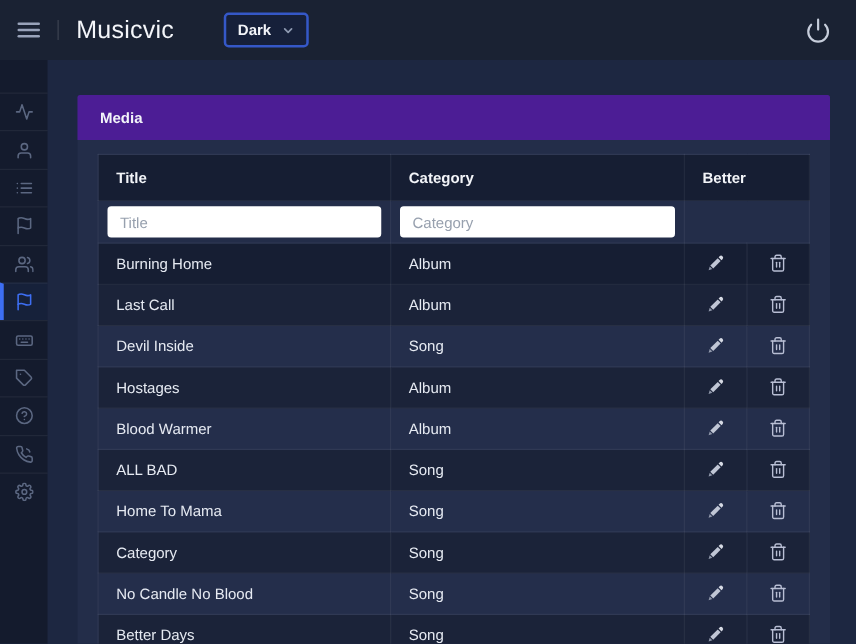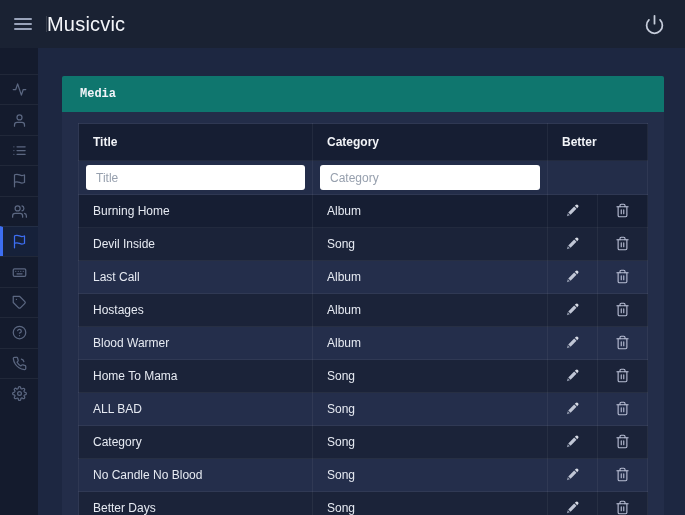--- a/index.html
+++ b/index.html
@@ -14,21 +14,21 @@
     height:48px; background:#1a2233; display:flex; align-items:center;
     position:relative; z-index:5;
   }
   .menu-btn {
     width:46px; height:48px; display:flex; align-items:center; justify-content:center;
     cursor:pointer; background:none; border:none;
   }
   .menu-btn .bars { display:flex; flex-direction:column; gap:3px; }
   .menu-btn .bars span { display:block; width:18px; height:2px; background:#99a3ba; border-radius:1px; }
   .header-divider { width:1px; height:16px; background:rgba(255,255,255,0.14); }
-  .brand { font-size:20px; font-weight:500; color:#f4f6fa; margin-left:0; letter-spacing:.2px; }
+  .brand { font-size:20px; font-weight:500; color:#f4f6fa; margin-left:14px; letter-spacing:.2px; }
   .theme-select {
     margin-left:40px; height:28px; min-width:62px; padding:0 9px;
     background:#16203a; border:2px solid #3558c8; border-radius:4px;
     display:flex; align-items:center; gap:8px; cursor:pointer;
   }
   .theme-select .theme-label { font-size:12px; font-weight:700; color:#f2f4f9; }
   .spacer { flex:1; }
   .power-btn {
     width:46px; height:48px; display:flex; align-items:center; justify-content:center;
     background:none; border:none; cursor:pointer; margin-right:8px; color:#c6cddb;
@@ -42,22 +42,22 @@
   }
   .nav-item svg { width:15px; height:15px; }
   .nav-item.active {
     color:#3d6ef2; border-left:3px solid #3d6ef2; background:rgba(61,110,242,0.07);
     padding-right:3px;
   }
   .main { flex:1; padding:28px 22px 0 24px; }
   
   .card { background:#232d49; border-radius:2px; }
   .card-header {
-    height:36px; background:#0f766e; display:flex; align-items:center;
-    padding-left:18px; border-radius:2px 2px 0 0;font-family:Liberation Mono, monospace;
+    height:36px; background:#4c1d95; display:flex; align-items:center;
+    padding-left:18px; border-radius:2px 2px 0 0;
   }
   .card-title { font-size:12px; font-weight:700; color:#f2f4f9; }
   .card-body { padding:11px 16px 16px 16px; }
   
   table { width:100%; border-collapse:collapse; table-layout:fixed; }
   th, td { border:1px solid rgba(255,255,255,0.055); }
   thead th {
     background:#161e33; text-align:left; font-size:12px; font-weight:700;
     color:#f2f4f8; padding:11px 14px;
   }
@@ -89,20 +89,28 @@
 <div class="header">
   <button class="menu-btn">
     <span class="bars">
         <span></span>
         <span></span>
         <span></span>
       </span>
   </button>
   <div class="header-divider"></div>
   <div class="brand">Musicvic</div>
+  <div class="theme-select">
+    <span class="theme-label">Dark</span>
+    <span style="display:inline-flex;color:#8d99b0;">
+      <svg width="11" height="11" viewBox="0 0 24 24" fill="none" stroke="currentColor" stroke-width="3" stroke-linecap="round" stroke-linejoin="round">
+          <polyline points="6 9 12 15 18 9"></polyline>
+        </svg>
+    </span>
+  </div>
   <div class="spacer"></div>
   <button class="power-btn">
     <span style="display:inline-flex;">
       <svg width="21" height="21" viewBox="0 0 24 24" fill="none" stroke="currentColor" stroke-width="2" stroke-linecap="round" stroke-linejoin="round">
           <path d="M18.36 6.64a9 9 0 1 1-12.73 0"></path>
           <line x1="12" y1="2" x2="12" y2="11"></line>
         </svg>
     </span>
   </button>
 </div>
@@ -255,20 +263,48 @@
             <path d="M19 6v14a2 2 0 0 1-2 2H7a2 2 0 0 1-2-2V6m3 0V4a2 2 0 0 1 2-2h4a2 2 0 0 1 2 2v2"></path>
             <line x1="10" y1="11" x2="10" y2="17"></line>
             <line x1="14" y1="11" x2="14" y2="17"></line>
           </svg>
         </span>
       </button>
     </td>
   </tr>
 
   <tr>
+    <td class="cell-title">Last Call</td>
+    <td class="cell-category">Album</td>
+    <td class="action-cell">
+      <button class="icon-btn">
+        <span style="display:inline-flex;">
+          <svg viewBox="0 0 24 24" width="15" height="15">
+            <path fill="#d6dae4" d="M20.8 3.2a2.6 2.6 0 0 0-3.7 0l-1.3 1.3 3.7 3.7 1.3-1.3a2.6 2.6 0 0 0 0-3.7z"></path>
+            <path fill="#c0c6d5" d="M14.7 5.6L5.2 15.1l3.7 3.7 9.5-9.5z"></path>
+            <path fill="#9098ab" d="M4.4 16.2L3 21l4.8-1.4z"></path>
+          </svg>
+        </span>
+      </button>
+    </td>
+    <td class="action-cell">
+      <button class="icon-btn trash-btn">
+        <span style="display:inline-flex;">
+          <svg viewBox="0 0 24 24" width="15" height="15" fill="none" stroke="currentColor" stroke-width="1.8" stroke-linecap="round" stroke-linejoin="round">
+            <polyline points="3 6 5 6 21 6"></polyline>
+            <path d="M19 6v14a2 2 0 0 1-2 2H7a2 2 0 0 1-2-2V6m3 0V4a2 2 0 0 1 2-2h4a2 2 0 0 1 2 2v2"></path>
+            <line x1="10" y1="11" x2="10" y2="17"></line>
+            <line x1="14" y1="11" x2="14" y2="17"></line>
+          </svg>
+        </span>
+      </button>
+    </td>
+  </tr>
+
+  <tr>
     <td class="cell-title">Devil Inside</td>
     <td class="cell-category">Song</td>
     <td class="action-cell">
       <button class="icon-btn">
         <span style="display:inline-flex;">
           <svg viewBox="0 0 24 24" width="15" height="15">
             <path fill="#d6dae4" d="M20.8 3.2a2.6 2.6 0 0 0-3.7 0l-1.3 1.3 3.7 3.7 1.3-1.3a2.6 2.6 0 0 0 0-3.7z"></path>
             <path fill="#c0c6d5" d="M14.7 5.6L5.2 15.1l3.7 3.7 9.5-9.5z"></path>
             <path fill="#9098ab" d="M4.4 16.2L3 21l4.8-1.4z"></path>
           </svg>
@@ -283,48 +319,20 @@
             <path d="M19 6v14a2 2 0 0 1-2 2H7a2 2 0 0 1-2-2V6m3 0V4a2 2 0 0 1 2-2h4a2 2 0 0 1 2 2v2"></path>
             <line x1="10" y1="11" x2="10" y2="17"></line>
             <line x1="14" y1="11" x2="14" y2="17"></line>
           </svg>
         </span>
       </button>
     </td>
   </tr>
 
   <tr>
-    <td class="cell-title">Last Call</td>
-    <td class="cell-category">Album</td>
-    <td class="action-cell">
-      <button class="icon-btn">
-        <span style="display:inline-flex;">
-          <svg viewBox="0 0 24 24" width="15" height="15">
-            <path fill="#d6dae4" d="M20.8 3.2a2.6 2.6 0 0 0-3.7 0l-1.3 1.3 3.7 3.7 1.3-1.3a2.6 2.6 0 0 0 0-3.7z"></path>
-            <path fill="#c0c6d5" d="M14.7 5.6L5.2 15.1l3.7 3.7 9.5-9.5z"></path>
-            <path fill="#9098ab" d="M4.4 16.2L3 21l4.8-1.4z"></path>
-          </svg>
-        </span>
-      </button>
-    </td>
-    <td class="action-cell">
-      <button class="icon-btn trash-btn">
-        <span style="display:inline-flex;">
-          <svg viewBox="0 0 24 24" width="15" height="15" fill="none" stroke="currentColor" stroke-width="1.8" stroke-linecap="round" stroke-linejoin="round">
-            <polyline points="3 6 5 6 21 6"></polyline>
-            <path d="M19 6v14a2 2 0 0 1-2 2H7a2 2 0 0 1-2-2V6m3 0V4a2 2 0 0 1 2-2h4a2 2 0 0 1 2 2v2"></path>
-            <line x1="10" y1="11" x2="10" y2="17"></line>
-            <line x1="14" y1="11" x2="14" y2="17"></line>
-          </svg>
-        </span>
-      </button>
-    </td>
-  </tr>
-
-  <tr>
     <td class="cell-title">Hostages</td>
     <td class="cell-category">Album</td>
     <td class="action-cell">
       <button class="icon-btn">
         <span style="display:inline-flex;">
           <svg viewBox="0 0 24 24" width="15" height="15">
             <path fill="#d6dae4" d="M20.8 3.2a2.6 2.6 0 0 0-3.7 0l-1.3 1.3 3.7 3.7 1.3-1.3a2.6 2.6 0 0 0 0-3.7z"></path>
             <path fill="#c0c6d5" d="M14.7 5.6L5.2 15.1l3.7 3.7 9.5-9.5z"></path>
             <path fill="#9098ab" d="M4.4 16.2L3 21l4.8-1.4z"></path>
           </svg>
@@ -367,49 +375,49 @@
             <path d="M19 6v14a2 2 0 0 1-2 2H7a2 2 0 0 1-2-2V6m3 0V4a2 2 0 0 1 2-2h4a2 2 0 0 1 2 2v2"></path>
             <line x1="10" y1="11" x2="10" y2="17"></line>
             <line x1="14" y1="11" x2="14" y2="17"></line>
           </svg>
         </span>
       </button>
     </td>
   </tr>
 
   <tr>
+    <td class="cell-title">ALL BAD</td>
+    <td class="cell-category">Song</td>
+    <td class="action-cell">
+      <button class="icon-btn">
+        <span style="display:inline-flex;">
+          <svg viewBox="0 0 24 24" width="15" height="15">
+            <path fill="#d6dae4" d="M20.8 3.2a2.6 2.6 0 0 0-3.7 0l-1.3 1.3 3.7 3.7 1.3-1.3a2.6 2.6 0 0 0 0-3.7z"></path>
+            <path fill="#c0c6d5" d="M14.7 5.6L5.2 15.1l3.7 3.7 9.5-9.5z"></path>
+            <path fill="#9098ab" d="M4.4 16.2L3 21l4.8-1.4z"></path>
+          </svg>
+        </span>
+      </button>
+    </td>
+    <td class="action-cell">
+      <button class="icon-btn trash-btn">
+        <span style="display:inline-flex;">
+          <svg viewBox="0 0 24 24" width="15" height="15" fill="none" stroke="currentColor" stroke-width="1.8" stroke-linecap="round" stroke-linejoin="round">
+            <polyline points="3 6 5 6 21 6"></polyline>
+            <path d="M19 6v14a2 2 0 0 1-2 2H7a2 2 0 0 1-2-2V6m3 0V4a2 2 0 0 1 2-2h4a2 2 0 0 1 2 2v2"></path>
+            <line x1="10" y1="11" x2="10" y2="17"></line>
+            <line x1="14" y1="11" x2="14" y2="17"></line>
+          </svg>
+        </span>
+      </button>
+    </td>
+  </tr>
+
+  <tr>
     <td class="cell-title">Home To Mama</td>
-    <td class="cell-category">Song</td>
-    <td class="action-cell">
-      <button class="icon-btn">
-        <span style="display:inline-flex;">
-          <svg viewBox="0 0 24 24" width="15" height="15">
-            <path fill="#d6dae4" d="M20.8 3.2a2.6 2.6 0 0 0-3.7 0l-1.3 1.3 3.7 3.7 1.3-1.3a2.6 2.6 0 0 0 0-3.7z"></path>
-            <path fill="#c0c6d5" d="M14.7 5.6L5.2 15.1l3.7 3.7 9.5-9.5z"></path>
-            <path fill="#9098ab" d="M4.4 16.2L3 21l4.8-1.4z"></path>
-          </svg>
-        </span>
-      </button>
-    </td>
-    <td class="action-cell">
-      <button class="icon-btn trash-btn">
-        <span style="display:inline-flex;">
-          <svg viewBox="0 0 24 24" width="15" height="15" fill="none" stroke="currentColor" stroke-width="1.8" stroke-linecap="round" stroke-linejoin="round">
-            <polyline points="3 6 5 6 21 6"></polyline>
-            <path d="M19 6v14a2 2 0 0 1-2 2H7a2 2 0 0 1-2-2V6m3 0V4a2 2 0 0 1 2-2h4a2 2 0 0 1 2 2v2"></path>
-            <line x1="10" y1="11" x2="10" y2="17"></line>
-            <line x1="14" y1="11" x2="14" y2="17"></line>
-          </svg>
-        </span>
-      </button>
-    </td>
-  </tr>
-
-  <tr>
-    <td class="cell-title">ALL BAD</td>
     <td class="cell-category">Song</td>
     <td class="action-cell">
       <button class="icon-btn">
         <span style="display:inline-flex;">
           <svg viewBox="0 0 24 24" width="15" height="15">
             <path fill="#d6dae4" d="M20.8 3.2a2.6 2.6 0 0 0-3.7 0l-1.3 1.3 3.7 3.7 1.3-1.3a2.6 2.6 0 0 0 0-3.7z"></path>
             <path fill="#c0c6d5" d="M14.7 5.6L5.2 15.1l3.7 3.7 9.5-9.5z"></path>
             <path fill="#9098ab" d="M4.4 16.2L3 21l4.8-1.4z"></path>
           </svg>
         </span>

